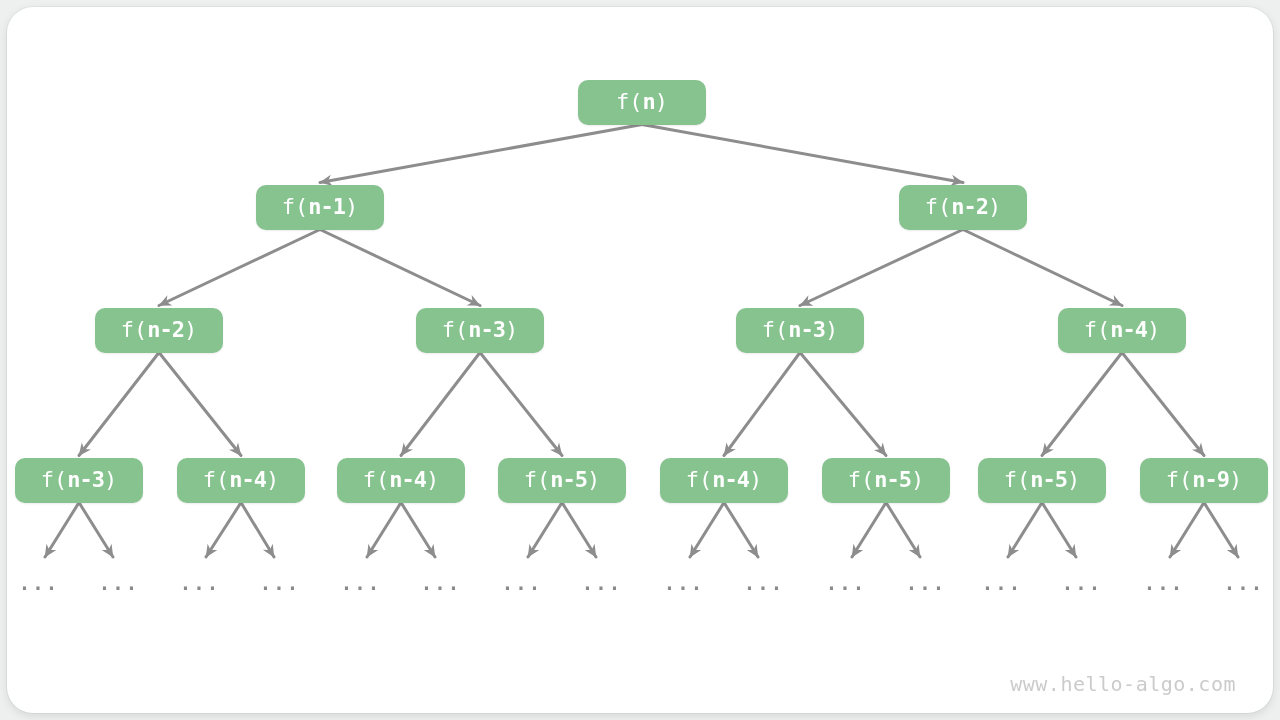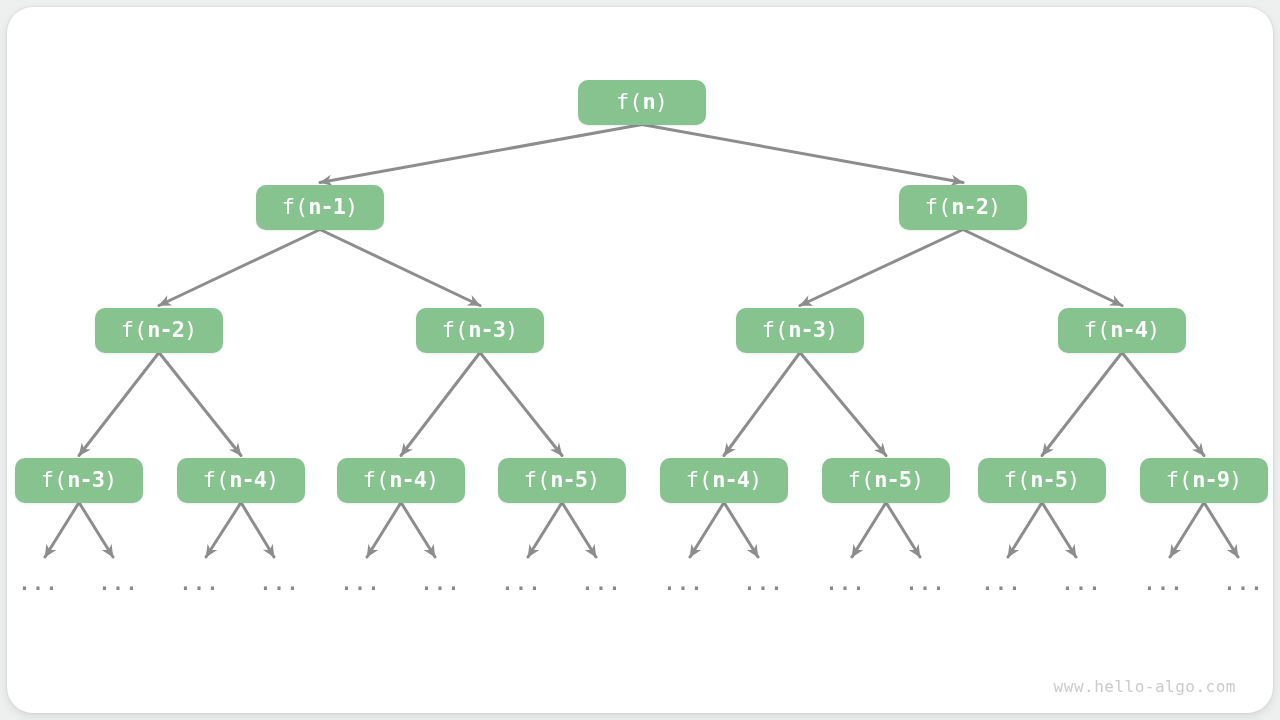--- a/index.html
+++ b/index.html
@@ -64,21 +64,21 @@
     font-size: 19px;
     font-weight: 700;
     letter-spacing: 2px;
     line-height: 1;
   }
   .watermark {
     position: absolute;
     right: 44px;
     bottom: 24px;
     color: var(--watermark-color, #cccccc);
-    font-size: 16px;
+    font-size: 20px;
     letter-spacing: 0.5px;
   }
 </style>
 </head>
 <body>
 
 <div class="stage">
   <div class="panel"></div>
 
   <svg class="edges-layer" viewBox="0 0 1280 720" xmlns="http://www.w3.org/2000/svg">

